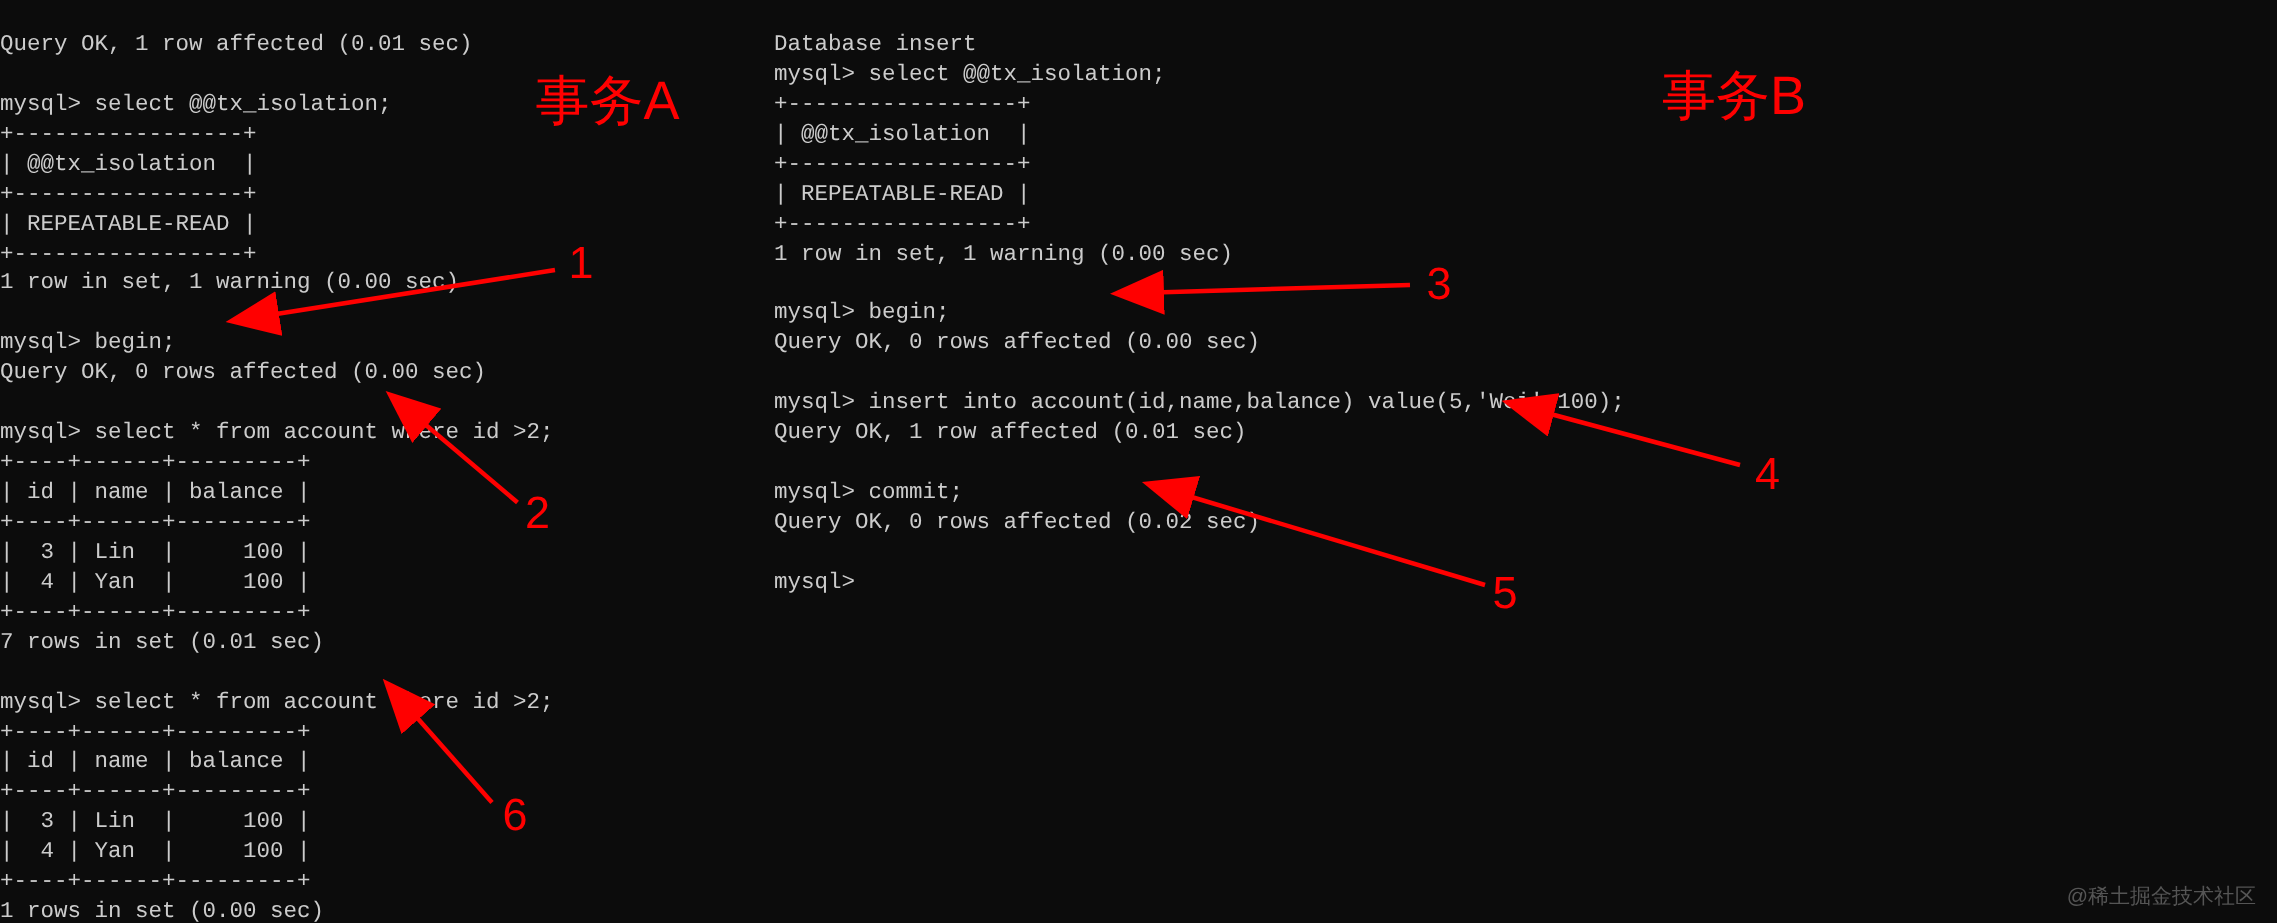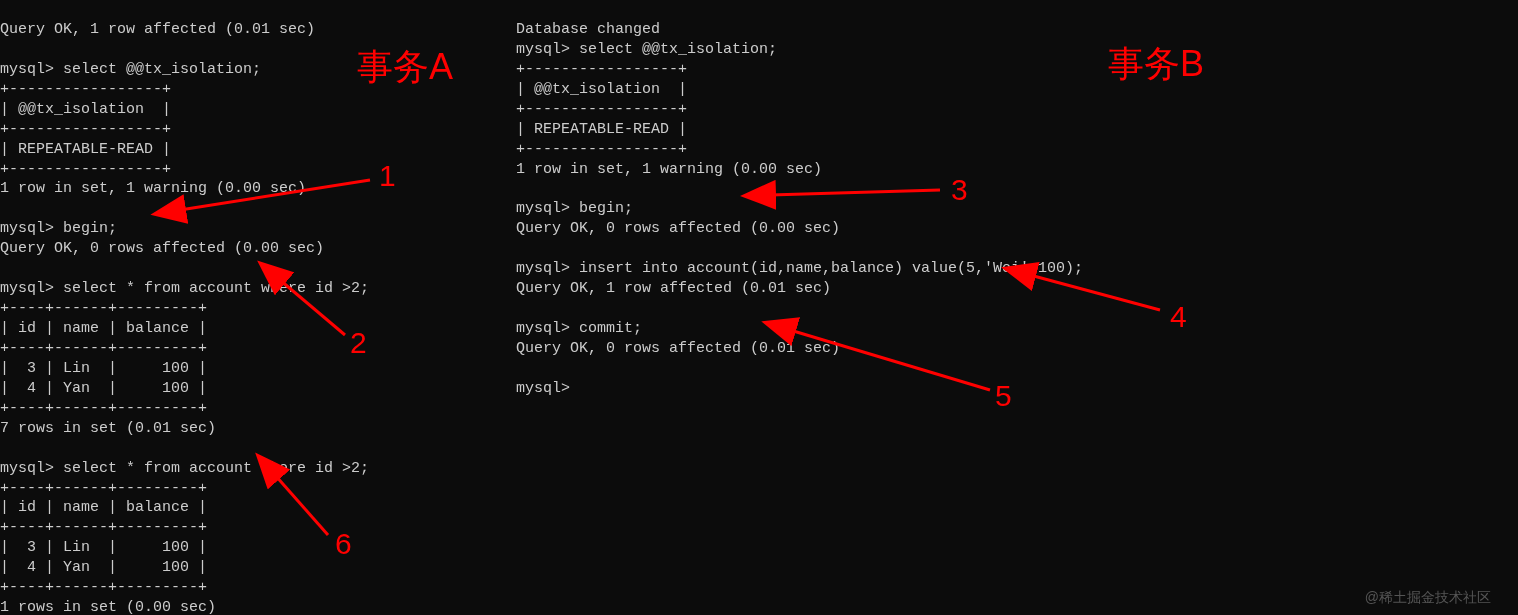--- a/index.html
+++ b/index.html
@@ -34,21 +34,21 @@
     }
     .annotation.title {
       font-size: 36px;
       font-weight: 400;
     }
     .annotation.number {
       font-size: 30px;
     }
     .watermark {
       position: absolute;
-      right: 27px;
+      right: 14px;
       bottom: 8px;
       color: #555;
       font-size: 14px;
       font-family: "Microsoft YaHei", Arial, sans-serif;
     }
     svg.overlay {
       position: absolute;
       left: 0;
       top: 0;
       width: 1518px;
@@ -88,37 +88,37 @@
 <span>+----+------+---------+</span>
 <span>| id | name | balance |</span>
 <span>+----+------+---------+</span>
 <span>|  3 | Lin  |     100 |</span>
 <span>|  4 | Yan  |     100 |</span>
 <span>+----+------+---------+</span>
 <span>1 rows in set (0.00 sec)</span>
 </div>
 
 <div class="terminal-b">
-<span>Database changed</span>
+<span>Database insert</span>
 <span>mysql&gt; select @@tx_isolation;</span>
 <span>+-----------------+</span>
 <span>| @@tx_isolation  |</span>
 <span>+-----------------+</span>
 <span>| REPEATABLE-READ |</span>
 <span>+-----------------+</span>
 <span>1 row in set, 1 warning (0.00 sec)</span>
 <span></span>
 <span>mysql&gt; begin;</span>
 <span>Query OK, 0 rows affected (0.00 sec)</span>
 <span></span>
 <span>mysql&gt; insert into account(id,name,balance) value(5,'Wei',100);</span>
 <span>Query OK, 1 row affected (0.01 sec)</span>
 <span></span>
 <span>mysql&gt; commit;</span>
-<span>Query OK, 0 rows affected (0.01 sec)</span>
+<span>Query OK, 0 rows affected (0.02 sec)</span>
 <span></span>
 <span>mysql&gt; </span>
 </div>
 
 <div class="annotation title" style="left:357px; top:43px;">事务A</div>
 <div class="annotation title" style="left:1108px; top:40px;">事务B</div>
 
 <div class="annotation number" style="left:379px; top:156px;">1</div>
 <div class="annotation number" style="left:350px; top:323px;">2</div>
 <div class="annotation number" style="left:951px; top:170px;">3</div>

